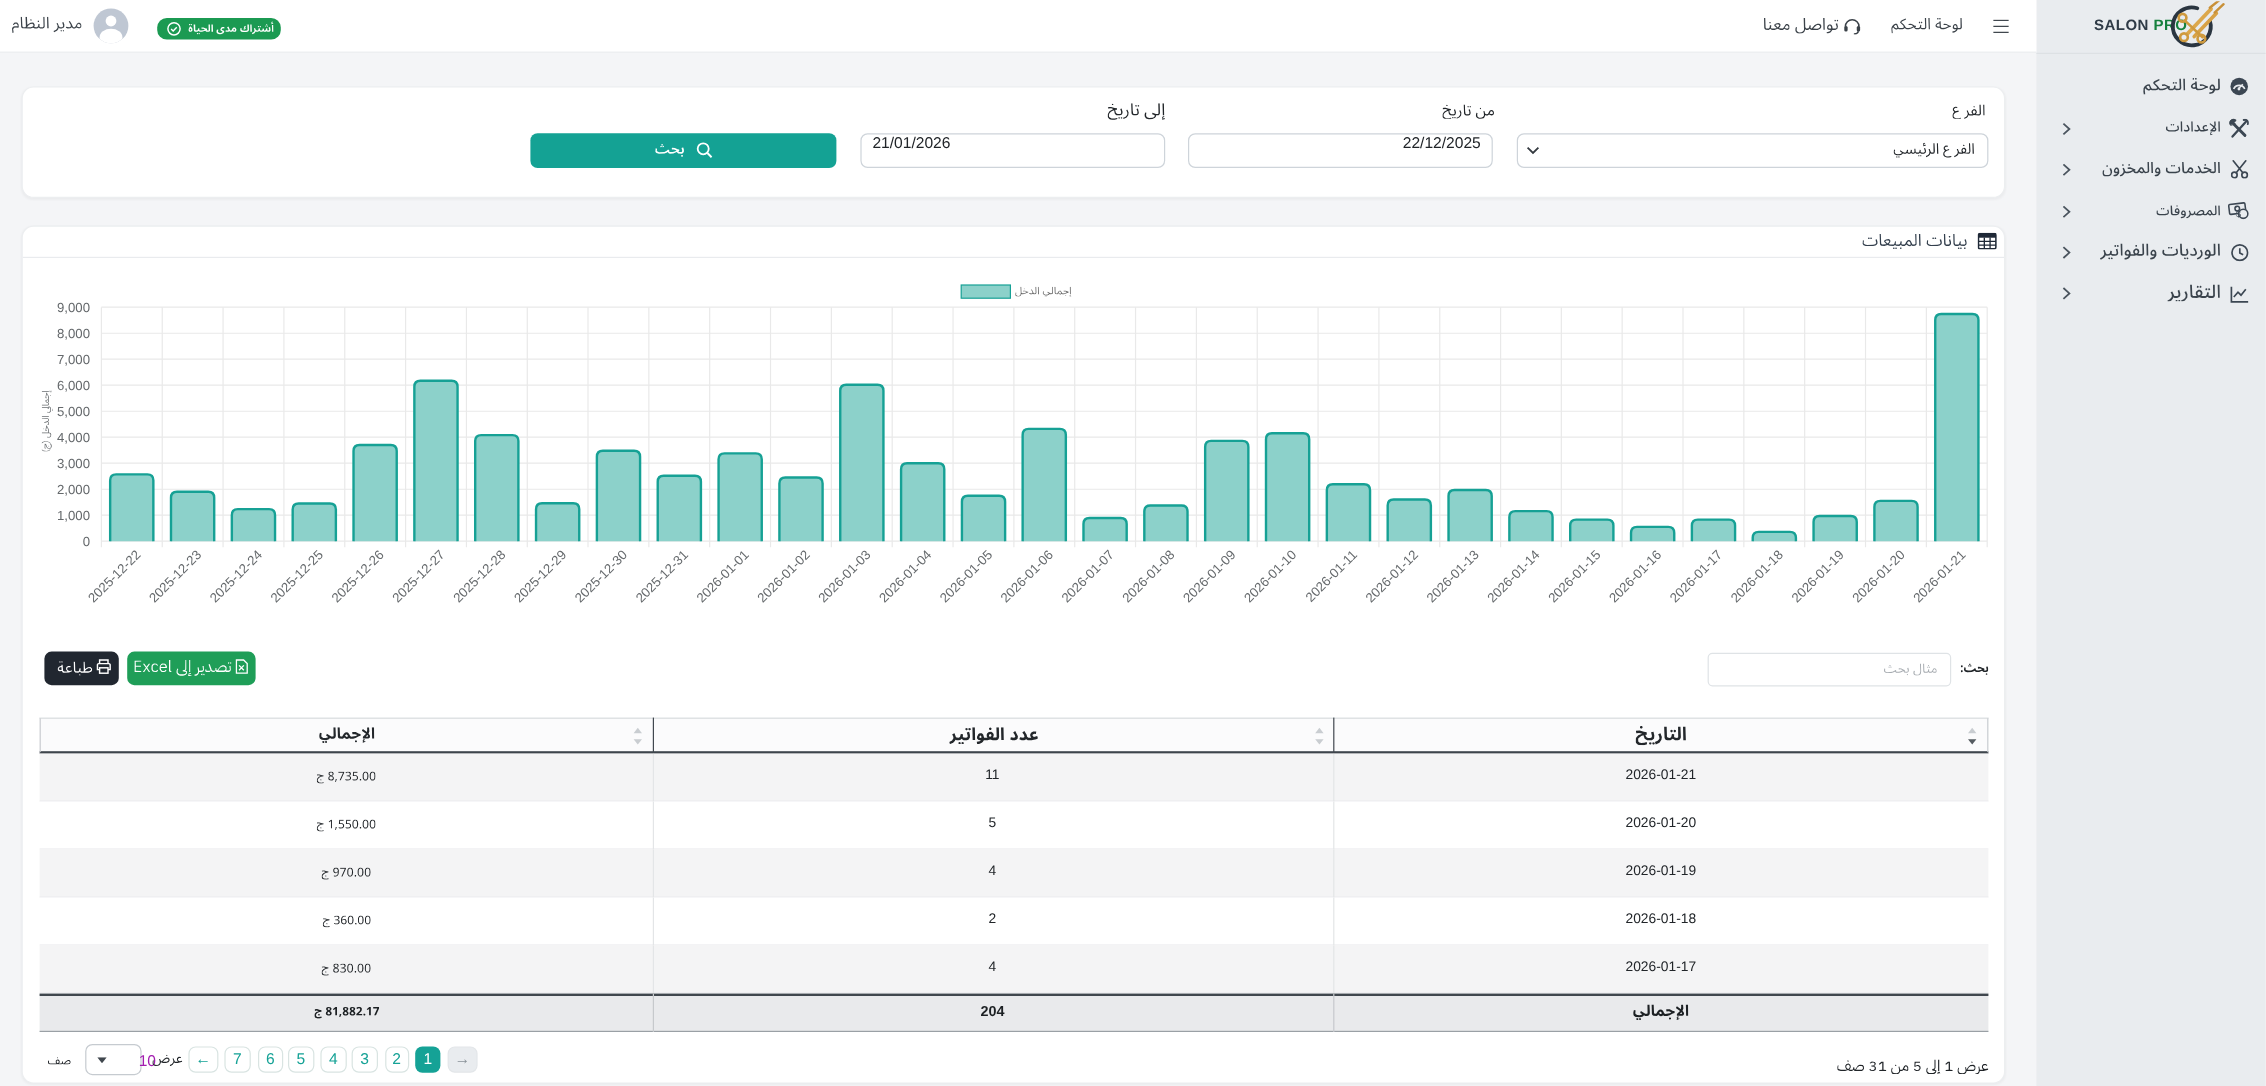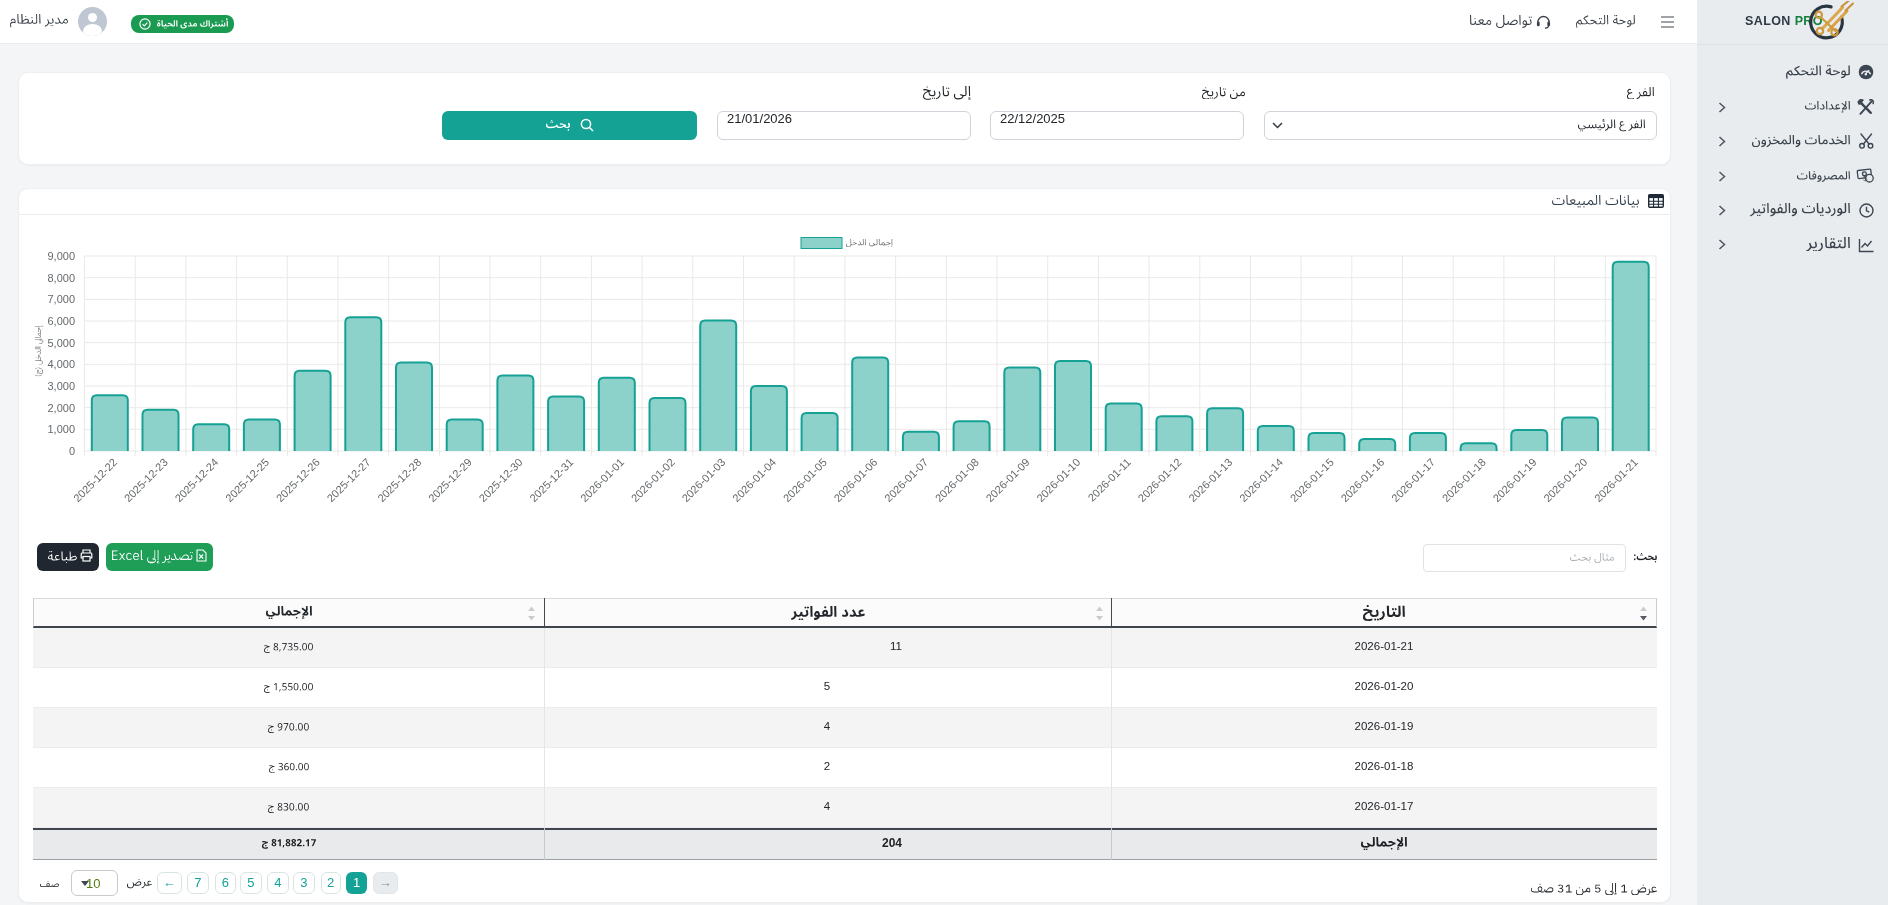--- a/index.html
+++ b/index.html
@@ -145,21 +145,21 @@
       <path d="M11.6 11.9 11.2 12.2 11.4 13.0 12.4 13.0 12.5 12.2ZM9.6 11.9 9.2 12.2 9.4 13.0 10.4 13.0 10.5 12.2ZM48.2 11.2 47.4 11.2 46.6 11.8 46.5 12.8 47.0 13.4 46.5 13.5 46.6 14.1 49.0 13.5 48.8 12.9 47.8 13.1 47.1 12.5 47.4 11.9 48.4 11.8ZM16.9 5.5 15.9 5.9 16.9 8.4 16.6 10.0 15.1 11.8 13.2 12.5 13.6 13.6 16.2 12.2 17.6 10.4 17.9 7.9ZM0.2 3.6 0.5 4.5 3.0 4.4 4.9 5.0 1.6 6.9 0.1 9.4 0.0 11.4 0.2 12.1 1.4 13.4 2.4 13.9 3.9 14.2 6.1 14.2 8.4 13.5 8.1 12.6 6.2 13.1 3.4 13.0 1.9 12.2 1.2 11.5 1.1 9.8 1.6 8.6 2.8 7.4 4.4 6.4 5.6 6.1 6.0 8.6 6.5 9.5 7.6 10.2 10.5 10.4 11.9 9.9 12.5 9.1 12.8 7.5 11.9 4.6 10.8 5.0 11.5 7.0 11.5 8.8 10.8 9.2 8.5 9.2 7.1 8.4 6.5 6.1 6.8 5.6 8.0 5.5 8.0 4.4 6.0 4.2 3.0 3.2 1.2 3.2ZM26.0 1.6 25.6 2.0 25.8 2.8 26.8 2.8 26.9 2.0ZM24.0 1.6 23.6 2.0 23.8 2.8 24.8 2.8 24.9 2.0ZM4.0 0.4 3.6 0.8 3.8 1.5 4.8 1.5 4.9 0.8ZM46.8 0.0 47.1 10.2 48.2 10.2 48.0 0.0ZM44.4 0.0 43.2 0.0 43.4 8.9 42.9 9.2 41.2 9.2 38.2 8.2 38.0 9.4 39.8 10.0 40.2 10.5 40.1 11.1 39.4 11.9 38.2 12.4 35.5 12.6 34.0 12.2 32.9 11.2 32.8 9.4 33.1 8.2 32.1 7.9 31.6 9.5 31.6 11.1 32.6 12.8 33.4 13.2 35.2 13.8 38.2 13.5 40.4 12.5 41.2 11.4 41.4 10.4 43.4 10.2 44.2 9.6 44.6 8.6ZM20.1 0.0 20.4 8.6 20.8 9.6 22.1 10.4 24.4 10.4 25.8 9.9 26.4 9.1 26.6 8.0 25.9 4.5 24.6 5.0 25.4 7.0 25.4 8.8 24.6 9.2 22.4 9.2 21.8 8.9 21.4 6.2 21.2 0.0Z" fill="#212529" fill-rule="evenodd"></path>
     </svg>
 <div style="position:absolute;background:#fff;border:1px solid #ced4da;border-radius:6px;height:29px;top:111px;left:1264px;width:393px"></div>
 <svg class="tx" style="left:1578.0px;top:119.2px;" width="67.00" height="12.53" viewBox="0 0 76.9 14.4" preserveAspectRatio="none">
       <path d="M4.9 13.0 4.5 13.4 4.6 14.1 5.6 14.1 5.8 13.4ZM2.9 13.0 2.5 13.4 2.6 14.1 3.6 14.1 3.8 13.4ZM25.8 11.9 25.4 12.2 25.5 13.0 26.5 13.0 26.6 12.2ZM23.9 11.9 23.5 12.2 23.6 13.0 24.6 13.0 24.8 12.2ZM30.9 7.2 30.1 4.9 29.1 5.2 29.9 7.9 29.8 8.9 28.4 9.5 25.9 9.1 25.8 7.6 26.0 6.8 25.0 6.6 24.6 8.5 24.0 9.2 22.0 9.4 21.1 8.5 20.8 5.8 19.9 5.8 20.0 8.5 19.5 9.2 18.8 9.5 17.4 9.1 17.5 6.8 16.5 6.6 16.1 8.8 15.8 9.2 15.0 9.5 14.0 9.4 13.5 8.9 13.9 7.0 12.9 6.6 12.2 8.9 11.1 9.5 10.0 9.4 8.8 8.8 6.5 7.1 6.0 8.2 7.4 9.0 7.9 9.6 7.8 10.0 6.5 10.8 4.2 11.0 2.6 10.8 1.4 9.9 1.0 8.4 1.5 6.8 0.5 6.4 0.0 8.0 0.0 9.5 1.1 11.2 3.0 12.0 6.1 11.9 7.9 11.2 9.0 10.1 9.8 10.5 11.6 10.5 12.9 9.8 14.0 10.5 15.6 10.5 16.8 9.8 17.8 10.5 19.2 10.5 19.9 10.2 20.6 9.4 21.4 10.2 22.0 10.5 24.2 10.4 25.1 9.6 26.4 10.5 28.9 10.5 30.0 10.1 30.5 9.6 30.9 8.8ZM49.0 3.0 47.9 4.5 48.0 6.1 49.1 7.4 47.6 9.5 47.5 11.5 47.9 12.4 48.9 13.4 51.0 14.1 53.1 14.1 55.4 13.5 55.0 12.6 51.9 13.1 50.0 12.8 48.9 11.9 48.5 10.2 49.0 9.0 50.9 7.6 53.2 7.0 53.0 6.0 50.5 6.8 49.5 6.2 48.9 5.2 49.1 4.4 50.0 3.8 51.8 3.9 52.0 2.8 50.0 2.6ZM66.9 1.9 66.5 2.2 66.6 3.0 67.6 3.0 67.8 2.2ZM75.4 0.5 75.6 10.4 76.8 10.4 76.4 0.5ZM73.1 0.5 72.1 0.5 72.4 8.8 71.9 9.4 69.2 9.5 68.6 9.2 69.4 8.2 69.5 6.6 69.1 5.8 67.9 4.8 66.1 5.0 65.0 6.4 64.9 8.0 65.6 9.4 63.1 9.4 62.4 8.4 61.5 6.0 61.1 5.9 60.4 6.2 61.4 8.6 61.1 10.2 59.5 12.0 57.9 12.6 58.2 13.8 60.8 12.4 61.8 11.2 62.2 10.0 63.1 10.5 65.8 10.5 67.0 10.1 71.8 10.5 72.9 10.0 73.5 8.1ZM67.1 5.8 67.6 5.9 68.5 7.1 68.2 8.1 67.2 9.0 66.8 8.9 65.9 7.6 66.1 6.5ZM41.4 0.5 41.6 10.4 42.8 10.4 42.4 0.5ZM39.1 0.5 38.1 0.5 38.2 9.0 37.9 9.4 36.1 9.4 35.4 8.4 34.5 6.0 34.1 5.9 33.4 6.2 34.2 8.0 34.2 9.9 33.0 11.6 30.9 12.6 31.2 13.8 33.8 12.4 34.8 11.2 35.2 10.0 36.1 10.5 37.8 10.5 39.0 9.9 39.5 8.1ZM30.1 0.0 29.1 0.0 28.4 0.5 28.2 1.6 28.8 2.2 28.2 2.5 28.4 3.2 30.9 2.5 30.8 1.9 29.6 2.1 28.9 1.4 29.1 0.8 30.1 0.8Z" fill="#212529" fill-rule="evenodd"></path>
     </svg>
 <svg class="abs" style="left:1272px;top:122px" width="11" height="7" viewBox="0 0 11 7">
       <path d="M1 1l4.5 4.5L10 1" fill="none" stroke="#343a40" stroke-width="1.5"></path>
     </svg>
 <div style="position:absolute;background:#fff;border:1px solid #ced4da;border-radius:6px;height:29px;top:111px;left:990px;width:254px"></div>
-<div class="abs" style="left:1000px;top:111px;width:234px;height:29px;line-height:29px;font:13px 'Liberation Sans';color:#212529" dir="ltr">22/12/2025</div>
+<div class="abs" style="left:1000px;top:111px;width:234px;height:29px;line-height:29px;text-align:right;font:13px 'Liberation Sans';color:#212529" dir="ltr">22/12/2025</div>
 <div style="position:absolute;background:#fff;border:1px solid #ced4da;border-radius:6px;height:29px;top:111px;left:717px;width:254px"></div>
 <div class="abs" style="left:727px;top:111px;width:234px;height:29px;line-height:29px;font:13px 'Liberation Sans';color:#212529" dir="ltr">21/01/2026</div>
 <div class="abs" style="left:442px;top:111px;width:255px;height:29px;background:#14a294;border-radius:6px"></div>
 <svg class="abs" style="left:580px;top:117.5px" width="14" height="14" viewBox="0 0 14 14">
       <circle cx="6" cy="6" r="4.6" fill="none" stroke="#fff" stroke-width="1.5"></circle>
       <path d="M9.5 9.5 L13 13" stroke="#fff" stroke-width="1.6"></path>
     </svg>
 <svg class="tx" style="left:546.0px;top:120.1px;" width="24.00" height="10.72" viewBox="0 0 26.9 12.0" preserveAspectRatio="none">
       <path d="M24.8 10.2 24.2 10.8 24.2 11.4 24.8 11.9 25.4 11.9 25.9 11.4 25.9 10.8 25.4 10.2ZM26.8 5.4 26.2 3.2 24.9 3.4 24.6 3.9 25.2 5.9 25.1 7.1 24.6 7.5 22.4 7.5 21.5 7.0 22.5 6.6 22.4 5.2 20.9 5.0 18.4 3.8 16.0 3.6 15.5 3.8 15.6 5.2 17.6 5.1 19.9 6.0 19.4 6.5 17.5 7.2 16.2 7.5 13.5 7.4 13.0 6.8 13.2 5.8 12.0 5.1 10.8 6.4 8.6 7.4 3.6 7.6 1.8 6.8 1.5 6.2 1.8 4.4 0.4 4.0 0.0 6.9 0.4 7.8 1.2 8.5 3.5 9.1 8.6 8.9 10.6 8.2 11.8 7.5 12.6 8.6 13.8 9.0 16.9 8.9 20.1 7.5 21.5 8.8 24.6 9.0 25.5 8.8 26.4 8.0 26.8 7.1ZM7.9 1.8 7.5 1.6 6.8 2.1 6.8 2.8 7.1 3.1 8.1 2.9 8.2 2.2ZM5.9 1.8 5.5 1.6 4.8 2.1 4.8 2.8 5.1 3.1 6.1 2.9 6.2 2.2ZM6.1 0.0 5.8 0.4 5.8 1.0 6.1 1.4 6.9 1.4 7.2 0.9 7.1 0.2Z" fill="#ffffff" fill-rule="evenodd"></path>
     </svg>
@@ -350,21 +350,21 @@
       <path d="M4.5 14.5 L1 10h7z" fill="#c9cdd1"></path>
     </svg>
 <svg class="abs" style="left:527px;top:606px" width="9" height="15" viewBox="0 0 9 15">
       <path d="M4.5 0.5 L8 5H1z" fill="#c9cdd1"></path>
       <path d="M4.5 14.5 L1 10h7z" fill="#c9cdd1"></path>
     </svg>
 <div class="abs" style="left:33px;top:628px;width:1624px;height:40px;background:#f4f4f5;border-bottom:1px solid #ececee"></div>
 <div class="abs" style="left:544px;top:628px;width:1px;height:40px;background:#e3e5e7"></div>
 <div class="abs" style="left:1111px;top:628px;width:1px;height:40px;background:#e3e5e7"></div>
 <div class="abs" style="left:1309px;top:640px;width:150px;text-align:center;font:11.5px 'Liberation Sans';color:#212529">2026-01-21</div>
-<div class="abs" style="left:752px;top:640px;width:150px;text-align:right;font:11.5px 'Liberation Sans';color:#212529">11</div>
+<div class="abs" style="left:752px;top:640px;width:150px;text-align:center;font:11.5px 'Liberation Sans';color:#212529">11</div>
 <svg class="tx" style="left:264.0px;top:643.0px;" width="49.00" height="10.06" viewBox="0 0 60.2 12.4" preserveAspectRatio="none">
       <path d="M3.9 7.9 3.6 8.8 4.5 9.0 4.8 8.8 4.6 8.0ZM44.4 7.6 44.0 8.0 44.0 8.8 44.9 9.2 45.4 8.9 45.5 8.1 45.1 7.6ZM20.5 7.6 19.4 7.6 18.8 10.6 19.5 10.6ZM0.2 3.1 0.4 3.9 2.1 3.8 4.2 4.4 2.1 5.4 0.5 7.1 0.0 8.5 0.0 9.9 0.4 10.8 1.1 11.5 3.0 12.2 5.5 12.2 7.1 11.8 6.9 10.9 5.0 11.4 2.6 11.1 1.9 10.8 0.9 9.4 1.1 7.9 2.4 6.4 4.1 5.4 6.9 4.8 6.9 3.9 5.2 3.8 2.6 2.9ZM37.2 0.1 36.9 4.4 37.2 4.6 39.8 4.5 40.4 4.8 41.0 5.4 41.1 7.0 40.5 7.9 39.6 8.2 38.0 8.2 36.6 7.8 36.6 8.6 37.9 9.1 40.6 8.9 42.0 7.5 42.2 6.6 42.0 5.0 40.5 3.8 38.0 3.8 38.0 1.2 41.6 1.1 41.6 0.2ZM28.0 0.1 22.1 0.2 22.1 1.1 26.9 1.2 23.4 9.0 24.5 9.0 28.0 1.2ZM56.8 0.0 55.6 0.4 54.6 1.6 54.2 3.1 54.2 6.0 54.5 7.1 55.6 8.8 56.5 9.1 57.9 9.1 58.9 8.6 59.8 7.2 60.1 4.6 59.8 2.0 58.8 0.5ZM56.9 0.9 57.8 1.0 58.5 1.6 59.0 3.2 58.9 6.6 58.4 7.8 57.6 8.2 56.1 8.0 55.6 7.4 55.2 5.9 55.4 2.5 55.8 1.6ZM49.5 0.0 48.4 0.4 47.4 1.6 47.0 3.1 47.0 6.0 47.2 7.1 48.4 8.8 49.2 9.1 50.6 9.1 51.6 8.6 52.5 7.2 52.9 4.6 52.5 2.0 51.5 0.5ZM49.6 0.9 50.5 1.0 51.2 1.6 51.8 3.2 51.6 6.6 51.1 7.8 50.4 8.2 48.9 8.0 48.4 7.4 48.0 5.9 48.1 2.5 48.5 1.6ZM33.1 0.1 31.0 0.1 29.4 1.0 29.9 1.6 31.1 1.0 32.5 0.9 33.6 1.6 33.8 2.8 33.5 3.2 32.2 4.0 30.6 4.0 30.6 4.9 32.1 4.9 33.4 5.2 33.9 5.8 34.0 7.0 33.2 8.0 32.6 8.2 30.8 8.2 29.2 7.8 29.2 8.6 30.6 9.1 33.2 9.0 34.2 8.5 35.0 7.4 35.1 6.2 34.8 5.2 33.0 4.4 34.5 3.5 34.9 2.2 34.8 1.5 34.0 0.5ZM14.4 0.0 13.0 0.4 12.1 1.2 12.1 3.0 13.5 4.4 12.0 5.6 11.8 7.5 12.1 8.2 13.2 9.0 15.5 9.1 16.5 8.8 17.5 7.5 17.2 5.6 15.6 4.4 17.1 3.0 17.2 1.6 16.5 0.5ZM14.2 4.9 15.5 5.2 16.5 6.2 16.5 7.2 15.5 8.2 13.8 8.2 12.8 7.2 12.9 6.0ZM14.1 0.9 15.5 1.0 16.2 1.9 16.1 2.9 14.9 3.9 13.8 3.5 13.0 2.5 13.2 1.4Z" fill="#212529" fill-rule="evenodd"></path>
     </svg>
 <div class="abs" style="left:33px;top:668px;width:1624px;height:40px;background:#ffffff;border-bottom:1px solid #ececee"></div>
 <div class="abs" style="left:544px;top:668px;width:1px;height:40px;background:#e3e5e7"></div>
 <div class="abs" style="left:1111px;top:668px;width:1px;height:40px;background:#e3e5e7"></div>
 <div class="abs" style="left:1309px;top:680px;width:150px;text-align:center;font:11.5px 'Liberation Sans';color:#212529">2026-01-20</div>
 <div class="abs" style="left:752px;top:680px;width:150px;text-align:center;font:11.5px 'Liberation Sans';color:#212529">5</div>
 <svg class="tx" style="left:264.0px;top:683.0px;" width="49.00" height="10.06" viewBox="0 0 60.2 12.4" preserveAspectRatio="none">
       <path d="M3.9 7.9 3.6 8.8 4.5 9.0 4.8 8.8 4.6 8.0ZM44.4 7.6 44.0 8.0 44.0 8.8 44.9 9.2 45.4 8.9 45.5 8.1 45.1 7.6ZM20.5 7.6 19.4 7.6 18.8 10.6 19.5 10.6ZM0.2 3.1 0.4 3.9 2.1 3.8 4.2 4.4 2.1 5.4 0.5 7.1 0.0 8.5 0.0 9.9 0.4 10.8 1.1 11.5 3.0 12.2 5.5 12.2 7.1 11.8 6.9 10.9 5.0 11.4 2.6 11.1 1.9 10.8 0.9 9.4 1.1 7.9 2.4 6.4 4.1 5.4 6.9 4.8 6.9 3.9 5.2 3.8 2.6 2.9ZM30.1 0.1 29.8 4.4 30.1 4.6 32.6 4.5 33.2 4.8 33.9 5.4 34.0 7.0 33.4 7.9 32.5 8.2 30.9 8.2 29.5 7.8 29.5 8.6 30.8 9.1 33.5 8.9 34.9 7.5 35.1 6.6 34.9 5.0 33.4 3.8 30.9 3.8 30.9 1.2 34.5 1.1 34.5 0.2ZM23.0 0.1 22.6 4.4 23.0 4.6 25.5 4.5 26.1 4.8 26.8 5.4 26.9 7.0 26.2 7.9 25.4 8.2 23.8 8.2 22.4 7.8 22.4 8.6 23.6 9.1 26.4 8.9 27.8 7.5 28.0 6.6 27.8 5.0 26.2 3.8 23.8 3.8 23.8 1.2 27.4 1.1 27.4 0.2ZM14.6 0.1 12.2 2.1 12.9 2.6 14.5 1.5 14.5 9.0 15.5 9.0 15.5 0.2ZM56.8 0.0 55.6 0.4 54.6 1.6 54.2 3.1 54.2 6.0 54.5 7.1 55.6 8.8 56.5 9.1 57.9 9.1 58.9 8.6 59.8 7.2 60.1 4.6 59.8 2.0 58.8 0.5ZM56.9 0.9 57.8 1.0 58.5 1.6 59.0 3.2 58.9 6.6 58.4 7.8 57.6 8.2 56.1 8.0 55.6 7.4 55.2 5.9 55.4 2.5 55.8 1.6ZM49.5 0.0 48.4 0.4 47.4 1.6 47.0 3.1 47.0 6.0 47.2 7.1 48.4 8.8 49.2 9.1 50.6 9.1 51.6 8.6 52.5 7.2 52.9 4.6 52.5 2.0 51.5 0.5ZM49.6 0.9 50.5 1.0 51.2 1.6 51.8 3.2 51.6 6.6 51.1 7.8 50.4 8.2 48.9 8.0 48.4 7.4 48.0 5.9 48.1 2.5 48.5 1.6ZM39.0 0.0 37.9 0.4 36.9 1.6 36.5 3.1 36.5 6.0 36.8 7.1 37.9 8.8 38.8 9.1 40.1 9.1 41.1 8.6 42.0 7.2 42.4 4.6 42.0 2.0 41.0 0.5ZM39.1 0.9 40.0 1.0 40.8 1.6 41.2 3.2 41.1 6.6 40.6 7.8 39.9 8.2 38.4 8.0 37.9 7.4 37.5 5.9 37.6 2.5 38.0 1.6Z" fill="#212529" fill-rule="evenodd"></path>
@@ -392,35 +392,35 @@
 <div class="abs" style="left:752px;top:800px;width:150px;text-align:center;font:11.5px 'Liberation Sans';color:#212529">4</div>
 <svg class="tx" style="left:268.0px;top:802.9px;" width="41.00" height="10.20" viewBox="0 0 49.8 12.4" preserveAspectRatio="none">
       <path d="M3.9 7.9 3.6 8.8 4.5 9.0 4.8 8.8 4.6 8.0ZM33.9 7.6 33.5 8.0 33.5 8.8 34.4 9.2 34.9 8.9 35.0 8.1 34.6 7.6ZM0.2 3.1 0.4 3.9 2.1 3.8 4.2 4.4 2.1 5.4 0.5 7.1 0.0 8.5 0.0 9.9 0.4 10.8 1.1 11.5 3.0 12.2 5.5 12.2 7.1 11.8 6.9 10.9 5.0 11.4 2.6 11.1 1.9 10.8 0.9 9.4 1.1 7.9 2.4 6.4 4.1 5.4 6.9 4.8 6.9 3.9 5.2 3.8 2.6 2.9ZM46.2 0.0 45.1 0.4 44.1 1.6 43.8 3.1 43.8 6.0 44.0 7.1 45.1 8.8 46.0 9.1 47.4 9.1 48.4 8.6 49.2 7.2 49.6 4.6 49.2 2.0 48.2 0.5ZM46.4 0.9 47.2 1.0 48.0 1.6 48.5 3.2 48.4 6.6 47.9 7.8 47.1 8.2 45.6 8.0 45.1 7.4 44.8 5.9 44.9 2.5 45.2 1.6ZM39.0 0.0 37.9 0.4 36.9 1.6 36.5 3.1 36.5 6.0 36.8 7.1 37.9 8.8 38.8 9.1 40.1 9.1 41.1 8.6 42.0 7.2 42.4 4.6 42.0 2.0 41.0 0.5ZM39.1 0.9 40.0 1.0 40.8 1.6 41.2 3.2 41.1 6.6 40.6 7.8 39.9 8.2 38.4 8.0 37.9 7.4 37.5 5.9 37.6 2.5 38.0 1.6ZM28.5 0.0 27.4 0.4 26.4 1.6 26.0 3.1 26.0 6.0 26.2 7.1 27.4 8.8 28.2 9.1 29.6 9.1 30.6 8.6 31.5 7.2 31.9 4.6 31.5 2.0 30.5 0.5ZM28.6 0.9 29.5 1.0 30.2 1.6 30.8 3.2 30.6 6.6 30.1 7.8 29.4 8.2 27.9 8.0 27.4 7.4 27.0 5.9 27.1 2.5 27.5 1.6ZM22.6 0.1 20.5 0.1 18.9 1.0 19.4 1.6 20.6 1.0 22.0 0.9 23.1 1.6 23.2 2.8 23.0 3.2 21.8 4.0 20.1 4.0 20.1 4.9 21.6 4.9 22.9 5.2 23.4 5.8 23.5 7.0 22.8 8.0 22.1 8.2 20.2 8.2 18.8 7.8 18.8 8.6 20.1 9.1 22.8 9.0 23.8 8.5 24.5 7.4 24.6 6.2 24.2 5.2 22.5 4.4 24.0 3.5 24.4 2.2 24.2 1.5 23.5 0.5ZM14.4 0.0 13.0 0.4 12.1 1.2 12.1 3.0 13.5 4.4 12.0 5.6 11.8 7.5 12.1 8.2 13.2 9.0 15.5 9.1 16.5 8.8 17.5 7.5 17.2 5.6 15.6 4.4 17.1 3.0 17.2 1.6 16.5 0.5ZM14.2 4.9 15.5 5.2 16.5 6.2 16.5 7.2 15.5 8.2 13.8 8.2 12.8 7.2 12.9 6.0ZM14.1 0.9 15.5 1.0 16.2 1.9 16.1 2.9 14.9 3.9 13.8 3.5 13.0 2.5 13.2 1.4Z" fill="#212529" fill-rule="evenodd"></path>
     </svg>
 <div class="abs" style="left:33px;top:828px;width:1624px;height:32px;background:#e9eaec;border-top:2px solid #40474e;border-bottom:1px solid #9aa0a5"></div>
 <div class="abs" style="left:544px;top:828px;width:1px;height:32px;background:#c6c9cc"></div>
 <div class="abs" style="left:1111px;top:828px;width:1px;height:32px;background:#c6c9cc"></div>
 <svg class="tx" style="left:1361.0px;top:837.4px;" width="46.00" height="13.21" viewBox="0 0 46.1 13.2" preserveAspectRatio="none">
       <path d="M5.4 11.4 4.9 11.9 4.9 12.6 5.4 13.1 6.0 13.1 6.6 12.5 6.5 11.8ZM3.1 11.4 2.6 11.9 2.6 12.6 3.1 13.1 3.8 13.1 4.4 12.5 4.2 11.8ZM30.4 10.9 29.9 11.4 29.9 12.1 30.4 12.6 31.0 12.6 31.6 12.0 31.5 11.2ZM38.1 10.0 37.1 10.0 36.4 10.6 36.4 11.5 36.8 12.0 36.2 12.1 36.5 12.9 38.6 12.2 38.5 11.6 37.6 11.8 37.1 11.2 37.5 10.8 38.0 10.9ZM44.0 0.1 44.2 9.5 46.0 9.5 45.8 0.1ZM15.4 0.1 15.6 8.0 16.0 8.9 16.9 9.5 19.5 9.6 20.1 9.4 20.9 8.5 21.6 9.2 22.9 9.8 24.2 9.6 24.9 9.0 26.0 9.6 28.4 9.6 30.4 9.1 33.1 7.6 34.6 7.2 34.5 5.6 33.2 5.5 30.5 4.1 28.1 4.0 27.5 4.2 27.8 5.9 29.8 5.8 31.9 6.5 30.5 7.4 26.6 7.9 25.8 7.2 25.0 5.6 24.0 4.5 22.4 4.2 21.5 4.6 20.6 5.5 19.2 7.8 17.9 7.8 17.4 7.1 17.1 0.1ZM22.6 5.9 23.5 6.5 23.9 7.2 23.5 8.1 22.5 7.9 21.6 7.0ZM13.6 0.1 11.9 0.1 12.0 7.4 11.6 7.8 10.1 7.8 6.4 5.5 5.8 7.1 7.0 7.8 7.4 8.4 5.5 9.0 3.4 8.9 1.9 7.9 1.8 6.4 2.1 5.1 0.6 4.6 0.0 6.5 0.0 8.2 0.5 9.4 2.1 10.5 5.9 10.8 8.1 10.0 9.0 9.0 10.1 9.6 11.8 9.6 12.9 9.2 13.5 8.6 13.9 7.4ZM41.6 0.0 39.9 0.2 40.1 1.4 39.9 4.0 36.5 1.6 35.6 3.0 39.1 5.5 36.5 7.9 36.5 9.5 41.1 9.5 42.2 8.8 42.5 7.1 41.2 5.2 41.9 3.5ZM40.8 7.1 40.8 7.5 40.2 7.9 38.9 7.8 40.2 6.6Z" fill="#1d2124" fill-rule="evenodd"></path>
     </svg>
-<div class="abs" style="left:752px;top:836px;width:150px;text-align:right;font:700 12px 'Liberation Sans';color:#1d2124">204</div>
+<div class="abs" style="left:752px;top:836px;width:150px;text-align:center;font:700 12px 'Liberation Sans';color:#1d2124">204</div>
 <svg class="tx" style="left:261.5px;top:839.1px;" width="54.00" height="9.87" viewBox="0 0 71.1 13.0" preserveAspectRatio="none">
       <path d="M29.6 8.0 27.9 8.0 27.2 11.1 28.6 11.0ZM4.6 7.9 4.1 8.4 4.1 9.1 4.6 9.6 5.4 9.6 5.9 9.1 5.9 8.4 5.4 7.9ZM54.1 7.6 53.8 8.0 53.9 9.2 54.8 9.6 55.4 9.5 55.9 8.9 55.8 7.9 55.2 7.5ZM0.4 2.6 0.5 4.5 2.6 4.2 4.8 4.8 2.1 5.8 0.5 7.4 0.0 8.6 0.0 10.2 0.5 11.4 1.2 12.1 3.4 12.9 5.6 12.9 8.1 12.1 7.6 10.6 5.2 11.2 3.2 11.1 2.6 10.9 1.8 9.8 1.9 8.1 3.1 6.8 5.4 5.8 7.8 5.4 7.6 3.6 6.1 3.5 2.9 2.5ZM71.0 0.2 64.5 0.2 64.5 1.8 69.0 1.9 65.6 9.4 67.6 9.2 70.9 1.9ZM60.2 0.2 57.4 2.6 58.4 3.6 60.0 2.5 60.0 9.4 61.9 9.4 61.9 0.2ZM23.1 0.2 20.2 2.6 21.2 3.6 22.9 2.5 22.9 9.4 24.8 9.4 24.8 0.2ZM40.9 0.1 39.5 0.8 38.9 1.6 39.0 3.2 40.2 4.6 38.9 5.8 38.5 7.2 38.9 8.4 39.5 9.0 40.8 9.5 42.8 9.5 44.1 8.9 45.0 7.5 44.6 5.8 43.1 4.5 44.4 3.5 44.8 2.0 44.5 1.2 43.5 0.4ZM41.6 5.4 43.2 6.8 43.1 7.5 42.4 8.1 41.1 8.1 40.4 7.5 40.5 6.2ZM41.8 1.4 42.9 2.0 42.9 2.9 41.9 3.8 40.6 2.8 40.8 1.9ZM33.4 0.1 32.0 0.8 31.4 1.6 31.5 3.2 32.8 4.6 31.4 5.8 31.0 7.2 31.4 8.4 32.0 9.0 33.2 9.5 35.2 9.5 36.6 8.9 37.5 7.5 37.1 5.8 35.6 4.5 36.9 3.5 37.2 2.0 37.0 1.2 36.0 0.4ZM34.1 5.4 35.8 6.8 35.6 7.5 34.9 8.1 33.6 8.1 32.9 7.5 33.0 6.2ZM34.2 1.4 35.4 2.0 35.4 2.9 34.4 3.8 33.1 2.8 33.2 1.9ZM14.9 0.1 13.5 0.8 12.9 1.6 13.0 3.2 14.2 4.6 12.9 5.8 12.5 7.2 12.9 8.4 13.5 9.0 14.8 9.5 16.8 9.5 18.1 8.9 19.0 7.5 18.6 5.8 17.1 4.5 18.4 3.5 18.8 2.0 18.5 1.2 17.5 0.4ZM15.6 5.4 17.2 6.8 17.1 7.5 16.4 8.1 15.1 8.1 14.4 7.5 14.5 6.2ZM15.8 1.4 16.9 2.0 16.9 2.9 15.9 3.8 14.6 2.8 14.8 1.9ZM50.9 0.4 49.2 0.0 48.1 0.1 46.9 0.6 46.0 1.4 46.9 2.5 48.6 1.6 49.5 1.6 50.2 2.4 50.1 3.6 49.5 4.5 46.0 8.0 46.0 9.4 52.4 9.4 52.4 7.9 48.4 7.8 51.4 4.8 52.0 3.6 52.0 1.6Z" fill="#1d2124" fill-rule="evenodd"></path>
     </svg>
 <svg class="tx" style="left:1531.0px;top:882.6px;" width="126.00" height="12.76" viewBox="0 0 117.2 11.9" preserveAspectRatio="none">
       <path d="M78.1 9.6 77.8 10.1 77.9 11.0 77.5 11.1 77.5 11.8 79.9 11.8 79.9 11.1 78.9 11.1 78.2 10.8 78.4 10.2 79.4 10.4 79.8 9.9 79.1 9.5ZM55.0 5.8 54.1 4.5 52.8 4.4 51.8 5.1 50.5 7.8 48.8 7.9 48.2 5.4 47.5 5.5 48.0 7.9 47.9 9.4 47.1 10.2 46.0 10.6 43.9 10.5 42.9 9.8 42.5 8.2 43.0 6.5 42.4 6.4 41.9 7.8 41.9 9.5 42.5 10.8 43.4 11.4 44.2 11.6 46.8 11.5 48.2 10.5 48.9 8.8 50.4 8.8 51.2 8.1 54.5 8.9 55.1 8.0ZM52.8 5.4 53.4 5.2 54.1 5.9 54.4 6.6 54.2 8.0 51.8 7.1ZM107.1 5.4 106.4 4.4 105.5 4.0 103.2 4.2 101.5 5.8 100.2 7.8 99.9 5.9 99.1 6.0 99.5 7.9 99.4 9.4 98.6 10.2 97.5 10.6 95.4 10.5 94.4 9.8 94.0 8.2 94.5 6.5 93.9 6.4 93.4 7.8 93.4 9.5 94.0 10.8 94.9 11.4 95.8 11.6 98.2 11.5 99.8 10.5 100.4 8.8 105.5 8.8 106.4 8.4 107.1 7.4ZM106.4 5.8 106.4 7.1 105.6 7.8 101.0 7.8 102.0 6.2 103.2 5.1 105.2 4.9ZM45.0 4.0 44.9 4.9 45.6 5.0 45.9 4.2ZM116.4 4.2 115.1 3.4 113.5 3.5 112.6 4.2 112.2 5.0 112.2 6.4 113.1 7.9 110.6 7.9 110.1 5.4 109.4 5.5 109.8 7.5 109.6 9.5 108.8 10.5 107.1 10.8 107.1 11.6 108.4 11.6 109.2 11.2 110.0 10.5 110.6 8.8 113.5 8.8 117.1 7.9 117.0 7.0 114.5 7.4 113.6 7.0 113.0 6.1 113.0 5.2 113.5 4.5 114.8 4.2 115.9 5.0ZM0.0 5.9 0.2 7.8 1.1 8.5 2.8 8.9 6.2 8.9 8.4 8.1 9.8 8.8 11.6 8.8 12.6 7.8 13.0 8.4 13.8 8.8 19.0 8.8 20.1 8.2 20.8 7.0 20.6 5.2 19.8 4.2 17.5 4.0 16.1 4.6 13.8 7.8 13.4 7.4 13.2 5.9 12.5 5.9 12.2 7.6 11.8 7.9 9.4 7.9 10.4 6.4 10.5 4.9 10.1 4.0 8.9 3.1 7.2 3.4 6.2 4.8 6.4 6.4 7.4 7.9 2.9 7.9 1.1 7.4 0.8 6.9 0.8 5.6 1.1 4.6 0.8 4.5 0.4 4.6ZM19.9 5.6 19.9 7.1 19.1 7.8 14.6 7.8 15.6 6.1 17.1 5.0 18.9 4.9ZM8.1 4.0 9.0 4.1 9.8 5.1 9.5 6.5 8.4 7.5 7.0 6.0 7.1 4.8ZM85.8 1.6 83.8 3.5 84.4 4.0 86.4 2.4 86.4 7.9 84.1 8.0 84.1 8.8 89.4 8.8 89.4 8.0 87.4 7.9 87.4 1.6ZM60.0 1.6 59.8 5.5 60.6 5.6 61.2 5.1 62.4 5.0 63.5 5.6 63.8 6.6 63.5 7.5 62.4 8.1 61.1 8.0 60.2 7.1 59.5 7.6 60.0 8.2 61.2 8.9 63.5 8.6 64.6 7.2 64.6 5.8 64.2 5.0 63.0 4.2 61.8 4.2 60.8 5.0 60.6 3.6 60.9 2.4 64.2 2.4 64.2 1.6ZM34.2 1.6 32.2 3.5 32.9 4.0 34.9 2.4 34.9 7.9 32.6 8.0 32.6 8.8 37.9 8.8 37.9 8.0 35.9 7.9 35.9 1.6ZM104.1 1.5 103.9 2.2 104.8 2.5 105.0 1.8ZM26.8 1.5 25.1 2.6 25.9 3.1 26.8 2.4 27.9 2.2 28.9 2.9 28.9 3.9 28.1 4.5 26.5 4.6 26.5 5.4 28.5 5.6 29.0 6.1 29.1 7.0 28.5 7.9 27.8 8.1 26.5 8.0 25.5 7.1 24.9 7.8 25.9 8.6 28.1 8.9 29.5 8.2 30.0 7.5 30.0 6.1 29.4 5.4 28.5 5.0 29.6 4.2 29.9 2.8 29.0 1.8ZM8.0 0.6 7.9 1.5 8.8 1.6 8.9 0.8ZM78.2 0.0 78.2 8.8 79.1 8.8 79.1 0.0ZM76.2 0.0 75.4 0.0 75.4 6.8 74.9 7.2 73.6 7.4 73.8 8.4 76.0 8.9 76.0 9.5 74.4 10.5 71.2 10.5 69.9 9.2 69.8 8.2 70.2 6.6 69.6 6.4 69.1 7.8 69.1 9.5 70.1 11.0 71.8 11.6 73.9 11.6 75.6 11.0 76.6 10.0 76.9 8.5 75.5 7.8 76.2 6.5Z" fill="#212529" fill-rule="evenodd"></path>
     </svg>
 <svg class="tx" style="left:40.0px;top:880.9px;" width="19.00" height="6.24" viewBox="0 0 25.1 8.2" preserveAspectRatio="none">
       <path d="M0.0 4.8 0.0 6.2 0.5 7.1 1.5 7.8 3.0 8.1 8.1 8.1 10.5 7.6 14.6 8.0 15.9 7.1 17.4 8.0 21.6 8.1 24.2 7.1 25.0 5.5 24.9 4.6 24.1 3.6 23.4 3.2 22.0 3.2 19.6 4.5 17.5 7.0 16.5 6.5 16.6 4.6 15.8 4.5 15.5 5.8 14.8 6.9 12.0 7.0 12.8 5.8 12.8 4.1 11.9 2.9 11.0 2.5 9.8 2.8 8.6 4.0 8.5 5.6 9.2 7.0 2.5 7.0 1.8 6.8 1.0 5.9 1.2 3.8 0.4 3.5ZM24.0 5.2 23.9 6.0 22.4 7.0 18.6 7.0 20.5 5.0 22.0 4.2 23.1 4.2ZM10.9 3.5 11.8 4.4 11.9 5.2 11.5 6.0 10.5 6.6 9.5 5.6 9.5 4.6 10.2 3.6ZM10.2 0.0 10.0 0.9 10.9 1.1 11.1 0.9 11.0 0.1Z" fill="#212529" fill-rule="evenodd"></path>
     </svg>
 <div class="abs" style="left:71px;top:870px;width:47px;height:26px;background:#fff;border:1px solid #c6cbd0;border-radius:6px"></div>
 <svg class="abs" style="left:81px;top:881px" width="8" height="5" viewBox="0 0 8 5">
       <path d="M0 0h8L4 5z" fill="#40474e"></path>
     </svg>
-<div class="abs" style="left:86px;top:876px;width:20px;text-align:left;font:13px 'Liberation Sans';color:#4d7c0f" dir="ltr">10</div>
+<div class="abs" style="left:110px;top:876px;width:20px;text-align:right;font:13px 'Liberation Sans';color:#a21caf" dir="ltr">10</div>
 <svg class="tx" style="left:127.0px;top:879.2px;" width="25.00" height="9.53" viewBox="0 0 27.9 10.6" preserveAspectRatio="none">
       <path d="M15.9 4.0 14.8 2.8 13.0 2.6 11.0 3.6 8.6 6.2 7.8 5.6 7.1 3.8 6.2 4.0 6.8 5.9 6.8 7.5 6.0 8.8 4.6 9.4 2.4 9.2 1.1 8.2 1.0 6.5 1.4 5.5 0.5 5.1 0.0 6.6 0.0 8.1 0.5 9.1 1.9 10.1 2.8 10.4 5.2 10.2 6.4 9.8 7.1 9.0 8.0 6.9 9.8 7.5 12.6 7.5 14.9 6.8 15.9 5.5ZM15.0 4.6 14.9 5.4 13.4 6.4 9.6 6.4 11.4 4.5 13.0 3.6 14.1 3.6ZM26.6 2.1 24.6 1.9 23.8 2.2 22.9 3.2 22.8 4.9 23.8 6.5 21.0 6.4 19.5 3.1 18.8 3.5 19.5 5.8 19.4 7.0 18.1 8.6 16.2 9.5 16.5 10.4 17.0 10.4 18.9 9.2 20.2 7.1 21.0 7.5 23.5 7.5 27.8 6.4 27.4 5.5 25.6 6.1 24.6 5.8 23.8 4.8 23.8 3.8 24.8 2.9 26.4 3.0ZM13.0 0.0 12.8 0.9 13.6 1.1 13.9 0.9 13.8 0.1Z" fill="#212529" fill-rule="evenodd"></path>
     </svg>
 <div class="abs" style="left:157px;top:872px;width:24.5px;height:22px;background:#fff;border:1px solid #d9e4e2;border-radius:6px;color:#15a296;font:13px 'Liberation Sans';text-align:center;line-height:20px">←</div>
 <div class="abs" style="left:187px;top:872px;width:21.5px;height:22px;background:#fff;border:1px solid #d9e4e2;border-radius:6px;color:#15a296;font:13px 'Liberation Sans';text-align:center;line-height:20px">7</div>
 <div class="abs" style="left:214.5px;top:872px;width:21.5px;height:22px;background:#fff;border:1px solid #d9e4e2;border-radius:6px;color:#15a296;font:13px 'Liberation Sans';text-align:center;line-height:20px">6</div>
 <div class="abs" style="left:240px;top:872px;width:21.5px;height:22px;background:#fff;border:1px solid #d9e4e2;border-radius:6px;color:#15a296;font:13px 'Liberation Sans';text-align:center;line-height:20px">5</div>
 <div class="abs" style="left:267px;top:872px;width:21.5px;height:22px;background:#fff;border:1px solid #d9e4e2;border-radius:6px;color:#15a296;font:13px 'Liberation Sans';text-align:center;line-height:20px">4</div>
 <div class="abs" style="left:293px;top:872px;width:21.5px;height:22px;background:#fff;border:1px solid #d9e4e2;border-radius:6px;color:#15a296;font:13px 'Liberation Sans';text-align:center;line-height:20px">3</div>
 <div class="abs" style="left:320.5px;top:872px;width:20px;height:22px;background:#fff;border:1px solid #d9e4e2;border-radius:6px;color:#15a296;font:13px 'Liberation Sans';text-align:center;line-height:20px">2</div>

